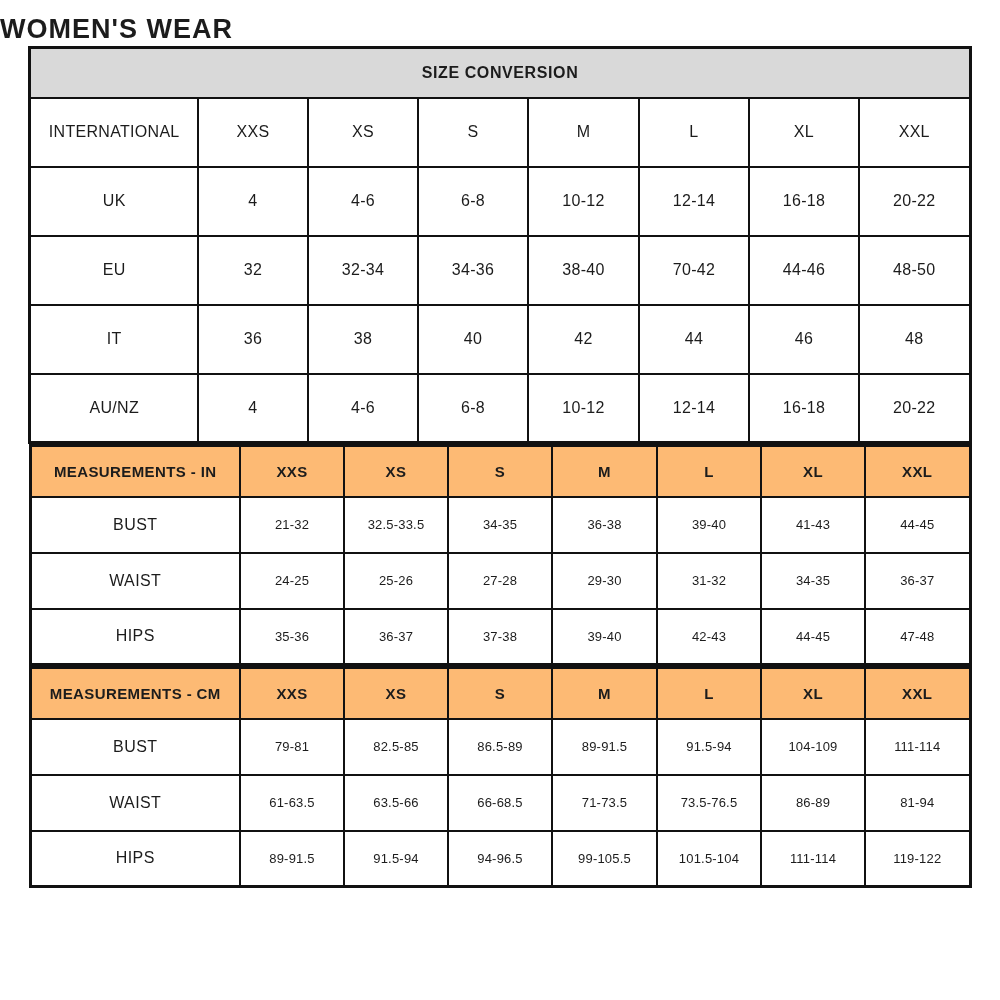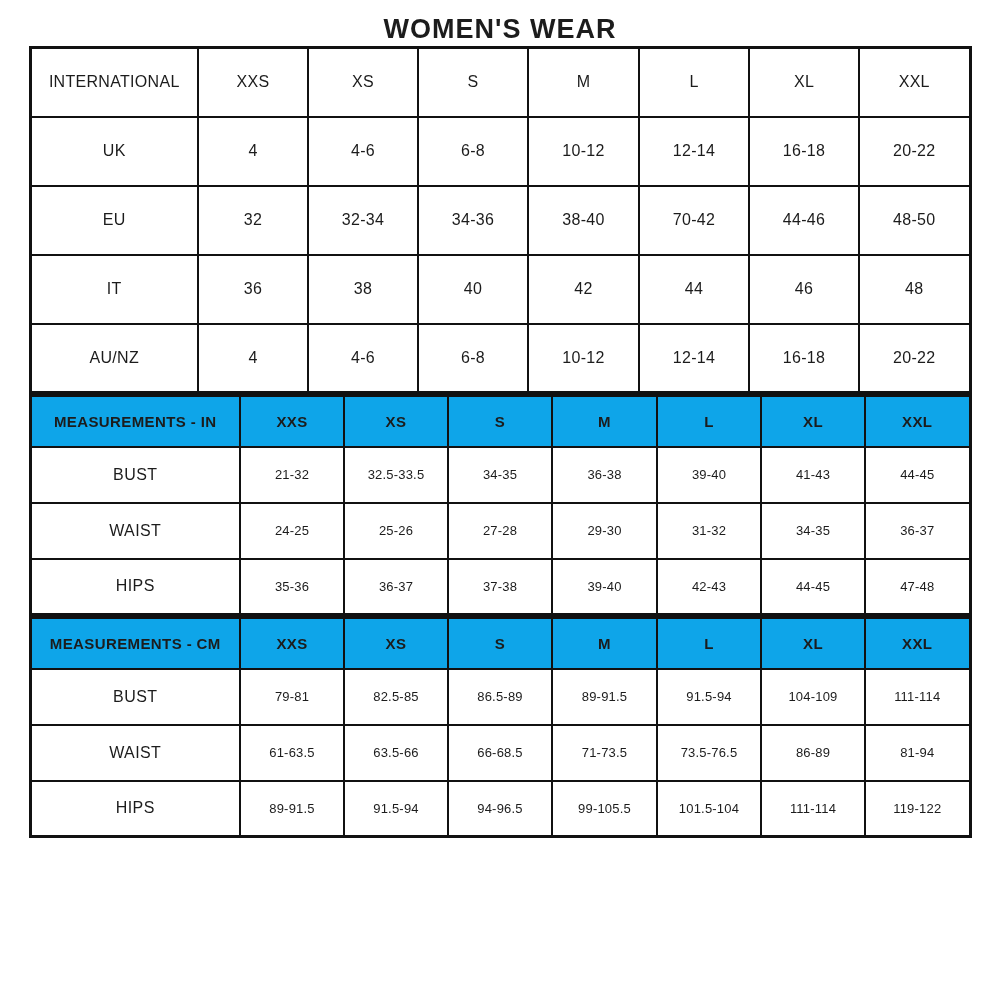--- a/index.html
+++ b/index.html
@@ -11,21 +11,21 @@
     font-family: "Liberation Sans", sans-serif;
     color: #1c1c1c;
   }
   .page {
     width: 1000px;
     height: 1000px;
     padding-top: 12px;
   }
   h1.title {
     margin: 0;
-    text-align: center;
+    text-align: left;
     font-size: 27px;
     font-weight: 700;
     letter-spacing: 1px;
     line-height: 34px;
   }
   table.tbl {
     width: 940px;
     margin: 0 auto;
     border-collapse: collapse;
     table-layout: fixed;
@@ -46,21 +46,21 @@
     background: #d9d9d9;
     font-weight: 700;
     font-size: 16px;
     letter-spacing: 0.6px;
   }
   
   .meas { margin-top: 13px; }
   .meas td { height: 56px; font-size: 13px; letter-spacing: 0.2px; }
   .meas td.hdr {
     height: 51px;
-    background: #0ea5e9;
+    background: #fdba74;
     font-weight: 700;
     font-size: 15px;
     letter-spacing: 0.4px;
   }
   .meas td.rowlbl { font-size: 16px; letter-spacing: 0.4px; margin-top: 25px; }
 </style>
 </head>
 <body>
 
 <div class="page">
@@ -72,20 +72,23 @@
       <col style="width:168px">
       <col style="width:110px">
         <col style="width:110px">
         <col style="width:110px">
         <col style="width:111px">
       <col style="width:110px">
         <col style="width:110px">
         <col style="width:111px">
     </colgroup>
     <tbody>
+        <tr>
+      <td colspan="8" class="hdr">SIZE CONVERSION</td>
+    </tr>
     <tr>
       <td>INTERNATIONAL</td>
       <td>XXS</td>
       <td>XS</td>
       <td>S</td>
       <td>M</td>
       <td>L</td>
       <td>XL</td>
       <td>XXL</td>
     </tr>

